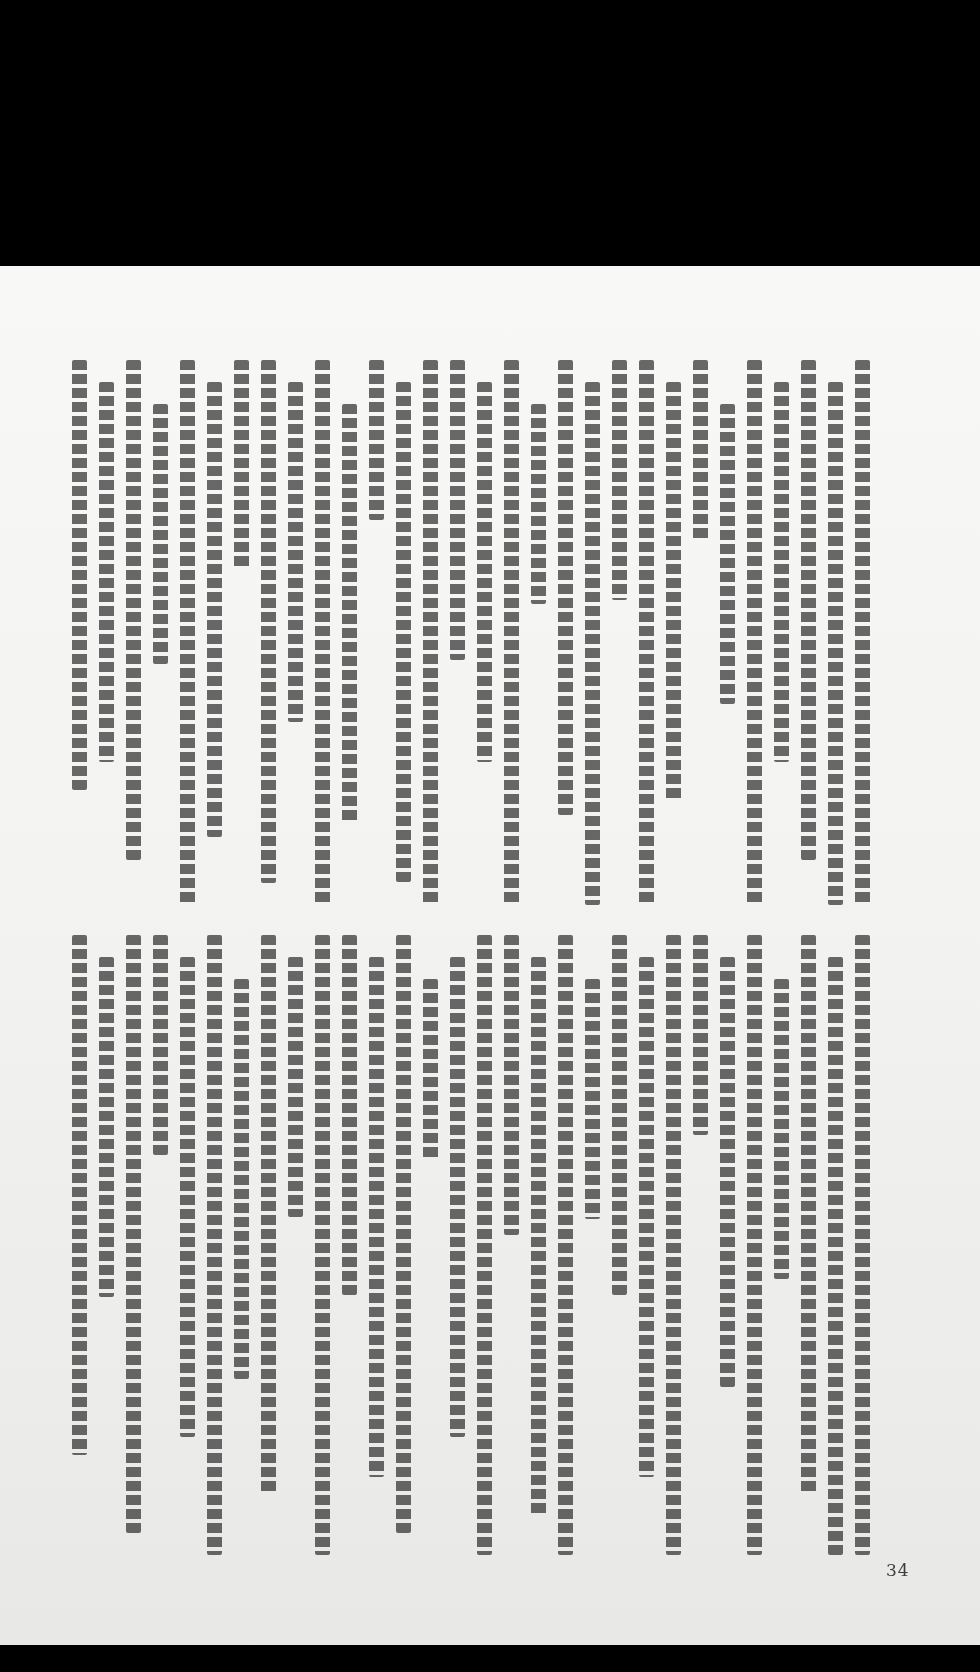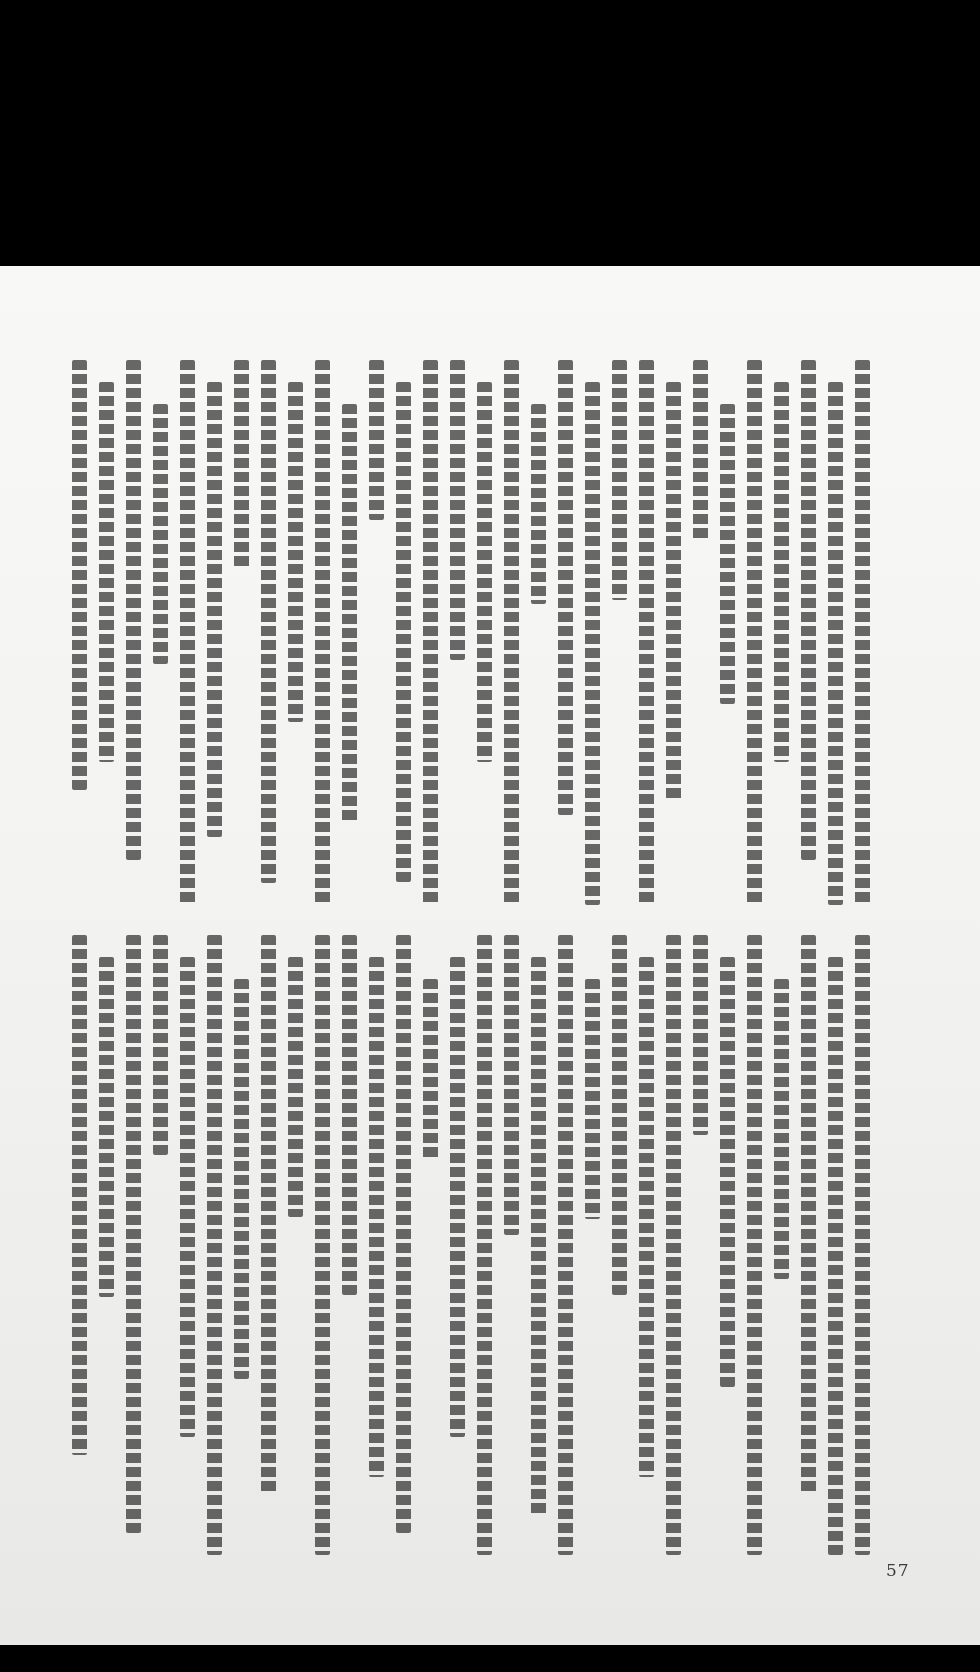--- a/index.html
+++ b/index.html
@@ -254,16 +254,16 @@
       <div class="tcol">
         <span class="bar" style="margin-top: 0px; height: 598px;"></span>
       </div>
       <div class="tcol">
         <span class="bar" style="margin-top: 22px; height: 340px;"></span>
       </div>
       <div class="tcol">
         <span class="bar" style="margin-top: 0px; height: 520px;"></span>
       </div>
     </div>
-  <div class="page-num">57</div>
+  <div class="page-num">34</div>
 </div>
 
 <div class="letterbox bottom"></div>
 
 </body></html>

